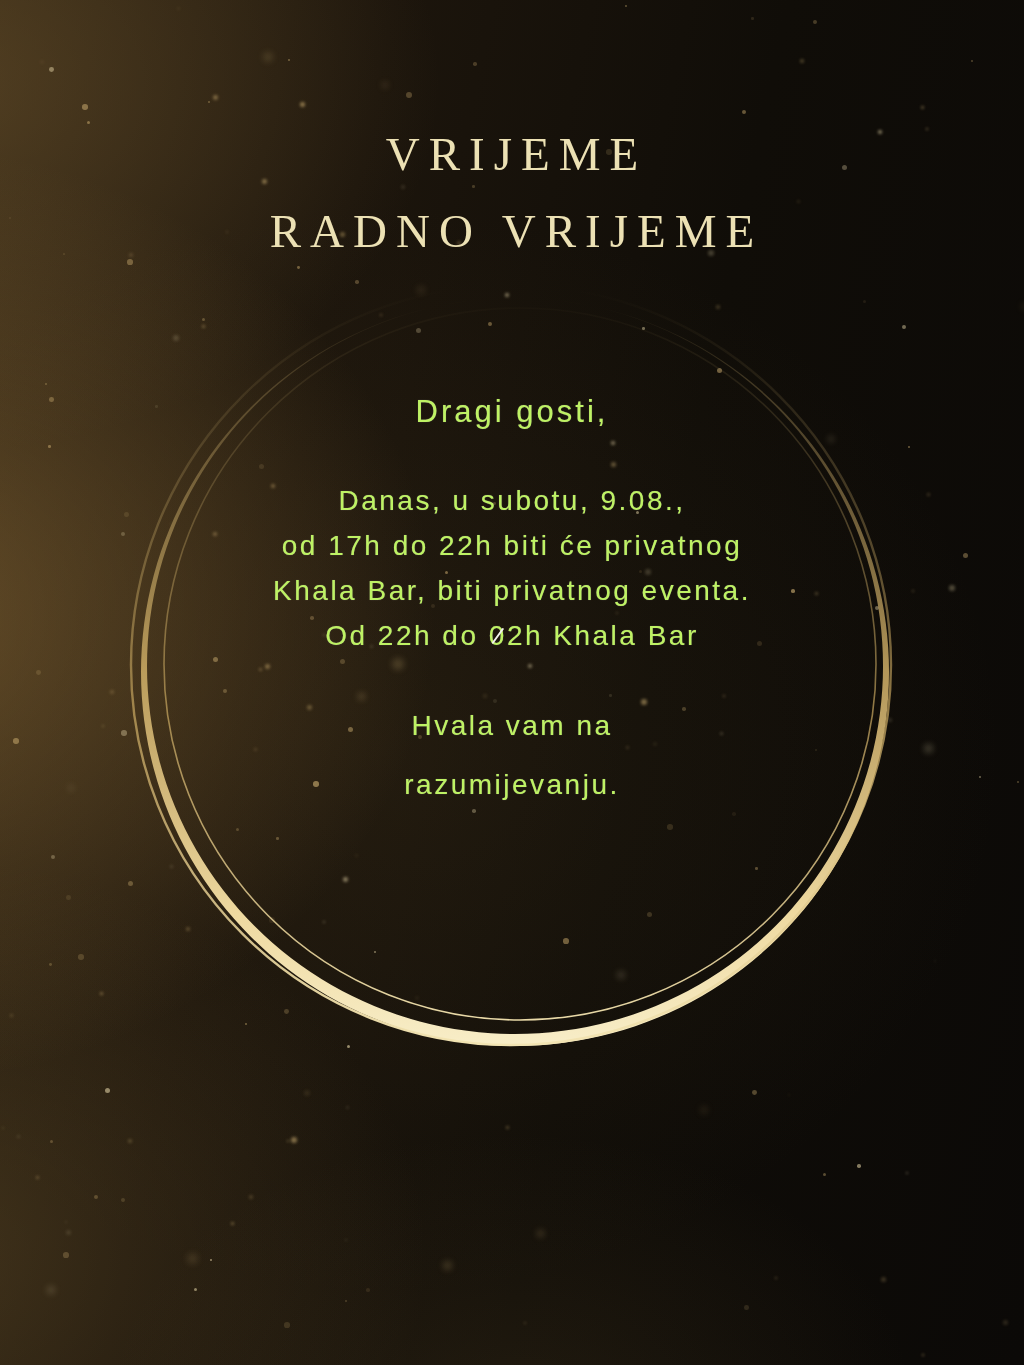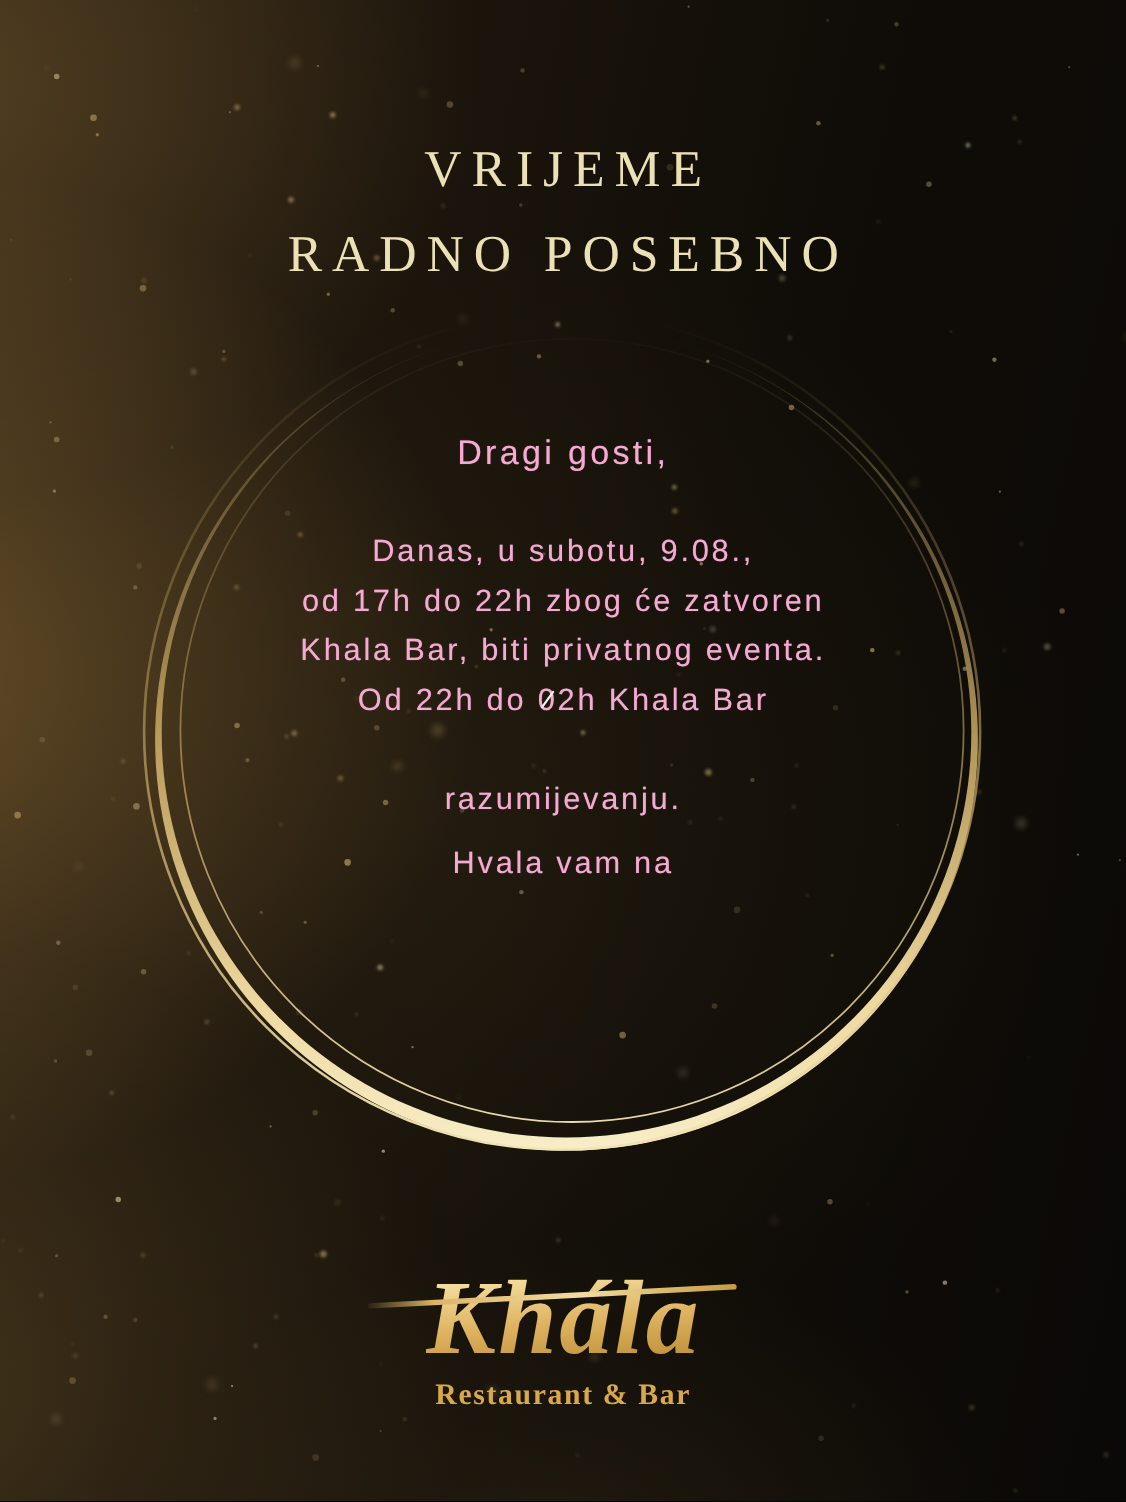--- a/index.html
+++ b/index.html
@@ -31,21 +31,21 @@
     font-weight:400;
     font-size:47px;
     line-height:77px;
     letter-spacing:9px;
     text-indent:9px;
     color:#ece1b4;
   }
   .message{
     position:absolute;top:394px;left:0;right:0;
     text-align:center;
-    color:#f9a8d4;
+    color:#bef264;
     text-shadow:0 0 1px rgba(255,255,255,0.35);
   }
   .greeting{
     margin:0;
     font-size:31px;
     letter-spacing:3px;
   }
   .para{margin:0;}
   .para .line{display:block;}
   .p1{margin-top:48px;font-size:28px;line-height:45px;letter-spacing:2.5px;}
@@ -302,39 +302,34 @@
     <path fill="url(#gGold)" fill-rule="evenodd" d="M515,298 a374,374 0 1,0 0.02,0 Z
              M515,298 a368,368 0 1,0 0.02,0 Z"></path>
 
     <circle cx="511" cy="665" r="380" fill="none" stroke="url(#gGoldThin)" stroke-width="2.4"></circle>
 
     <circle cx="520" cy="664" r="356" fill="none" stroke="url(#gGoldThin)" stroke-width="1.6"></circle>
   </svg>
 
   <header class="title">
     <div class="title-line">VRIJEME</div>
-    <div class="title-line">RADNO POSEBNO</div>
+    <div class="title-line">RADNO VRIJEME</div>
   </header>
 
   <main class="message">
     <p class="greeting">Dragi gosti,</p>
 
     <p class="para p1">
       <span class="line">Danas, u subotu, 9.08.,</span>
-      <span class="line">od 17h do 22h zbog će zatvoren</span>
+      <span class="line">od 17h do 22h biti će privatnog</span>
       <span class="line">Khala Bar, biti privatnog eventa.</span>
       <span class="line">Od 22h do <span class="sz">0</span>2h Khala Bar</span>
     </p>
 
 
     <p class="para p3">
+      <span class="line">Hvala vam na</span>
       <span class="line">razumijevanju.</span>
-      <span class="line">Hvala vam na</span>
     </p>
   </main>
 
-  <footer class="logo">
-    <div class="logo-bar"></div>
-    <div class="logo-brand">Khála</div>
-    <div class="logo-tagline">Restaurant &amp; Bar</div>
-  </footer>
 
 </div>
 
 </body></html>

